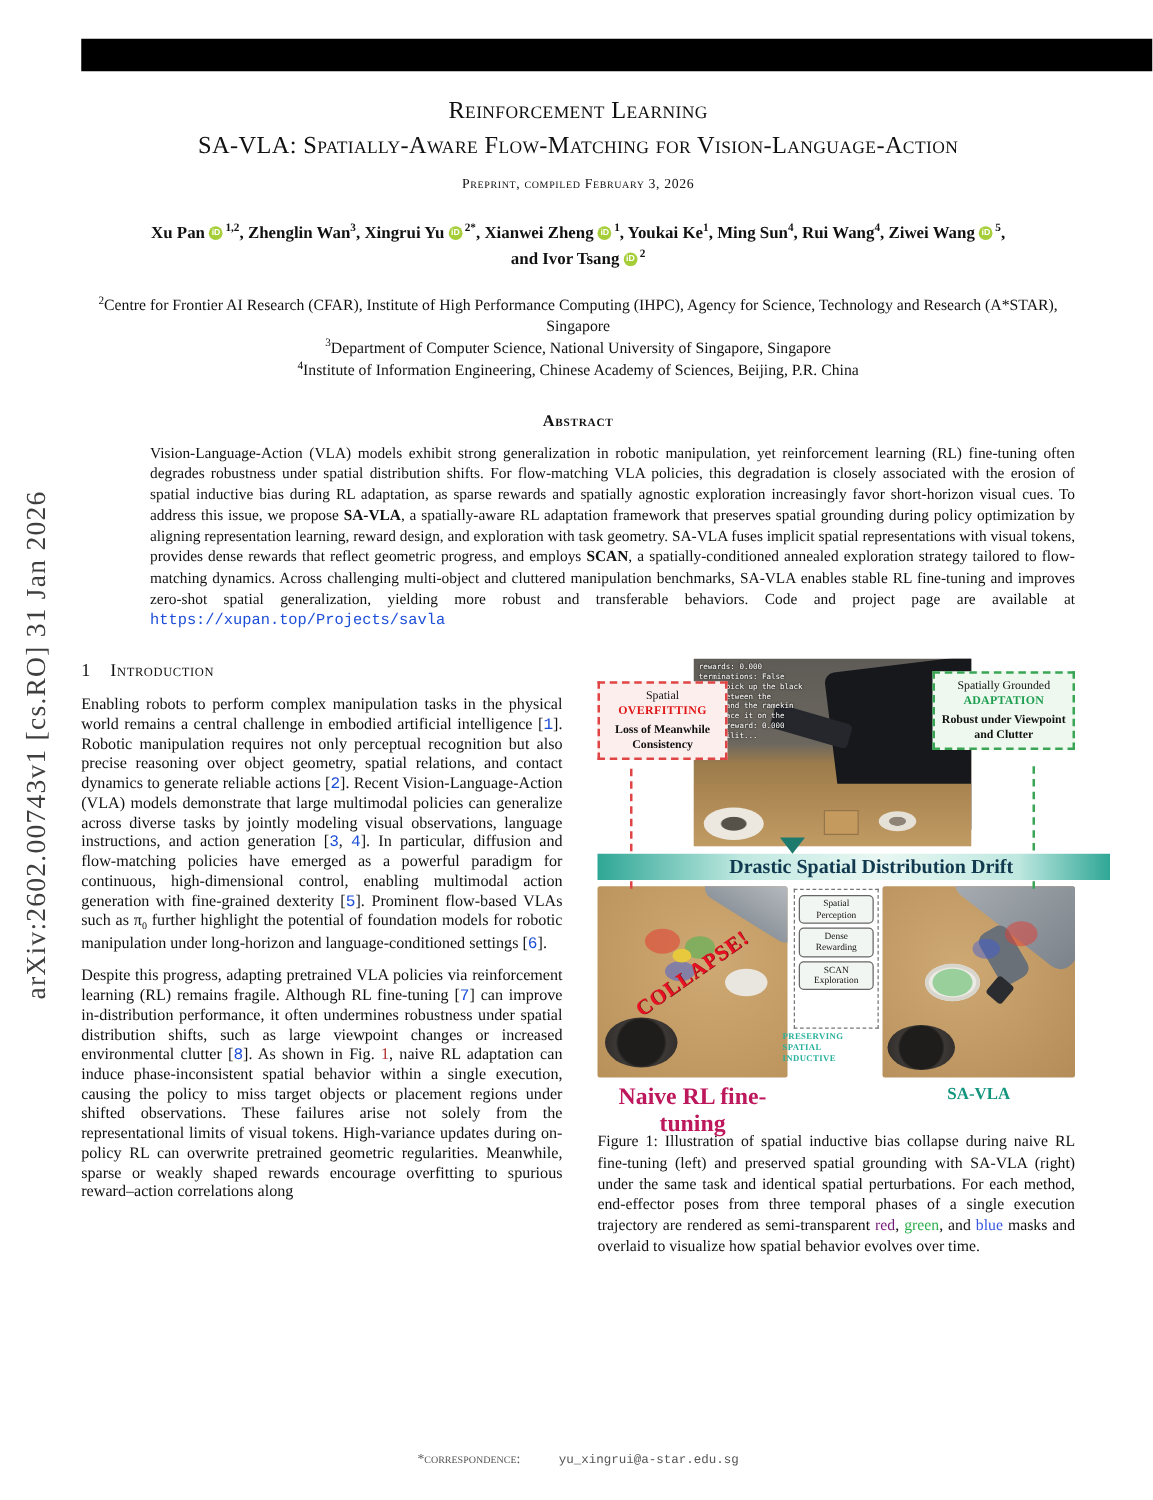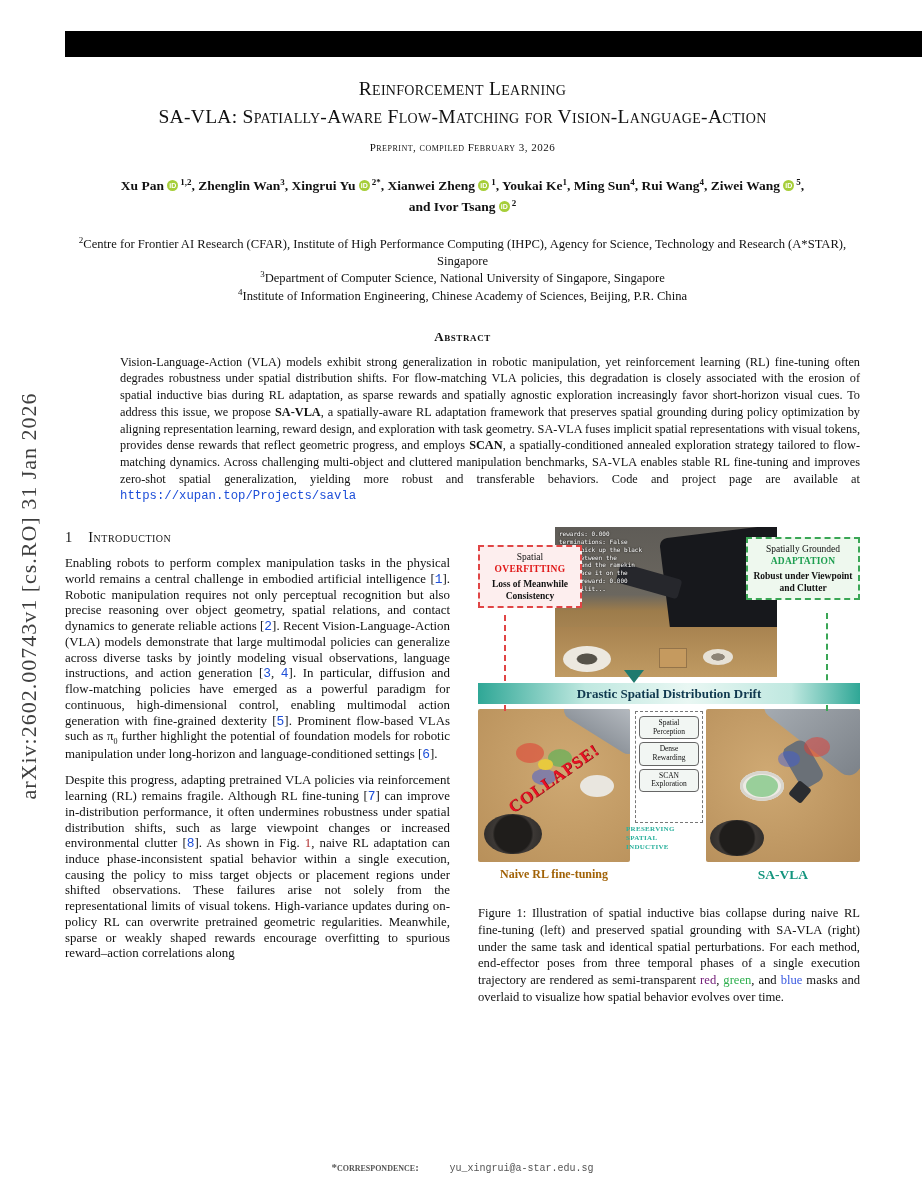--- a/index.html
+++ b/index.html
@@ -66,21 +66,21 @@
   .co-l2.green{color:#1d9e50;font-weight:bold;letter-spacing:.2px;}
   .co-l3{font-weight:bold;margin-top:2px;}
   .connector{position:absolute;width:0;z-index:1;}
   .connector-red{left:26px;top:88px;height:96px;border-left:2px dashed #e04545;}
   .connector-green{right:32px;top:86px;height:98px;border-right:2px dashed #3aa655;}
   .down-arrow{position:absolute;left:146px;top:143px;width:0;height:0;z-index:3;
     border-left:10px solid transparent;border-right:10px solid transparent;border-top:13px solid #1f7a6e;}
   .banner{position:absolute;left:0;top:156px;width:382px;height:21px;z-index:2;
     background:linear-gradient(90deg,#2fa796,#bfe8e0 28%,#e9f7f3 55%,#bfe8e0 82%,#2fa796);
     display:flex;align-items:center;justify-content:center;
-    font-weight:bold;font-size:13px;color:#10394f;}
+    font-weight:bold;font-size:16px;color:#10394f;padding-left:28px;}
   .fig-bottom{position:absolute;left:0;top:182px;width:382px;height:153px;}
   .photo{position:absolute;top:0;height:153px;overflow:hidden;border-radius:2px;}
   .photo-left{left:0;width:152px;background:radial-gradient(circle at 60% 40%,#cfa973,#b8905a);}
   .photo-right{right:0;width:154px;background:radial-gradient(circle at 40% 42%,#cfa973,#b48c58);}
   .pan{position:absolute;left:6px;bottom:8px;width:58px;height:40px;border-radius:50%;
     background:radial-gradient(circle,#1f1d1b 0 52%,#3c3835 58%,#2a2826 100%);}
   .arm-left{position:absolute;right:-20px;top:-16px;width:84px;height:46px;border-radius:10px;
     background:linear-gradient(#b9bec4,#8f959c);transform:rotate(32deg);}
   .ov{border-radius:50%;position:absolute;}
   .ov-red{left:38px;top:34px;width:28px;height:20px;background:rgba(226,60,50,.55);}
@@ -104,31 +104,31 @@
   .gripper{position:absolute;right:52px;top:74px;width:16px;height:18px;background:#2a2c30;
     transform:rotate(40deg);border-radius:3px;}
   .plate-r{position:absolute;left:34px;top:62px;width:44px;height:30px;background:#eceae4;
     border-radius:50%;box-shadow:inset 0 0 0 3px #d8d5cd;}
   .ov-green-r{left:40px;top:66px;width:32px;height:22px;background:rgba(70,180,80,.5);}
   .ov-red-r{right:30px;top:28px;width:26px;height:20px;background:rgba(226,60,50,.5);}
   .ov-blue-r{left:72px;top:42px;width:22px;height:16px;background:rgba(60,90,220,.45);}
   .pan-r{position:absolute;left:4px;bottom:6px;width:54px;height:36px;border-radius:50%;
     background:radial-gradient(circle,#1f1d1b 0 52%,#3c3835 58%,#2a2826 100%);}
   .fig-labels{position:absolute;left:0;top:340px;width:382px;height:20px;}
-  .lbl-naive{position:absolute;left:0;width:152px;text-align:center;color:#a16207;
-    font-weight:bold;font-size:12px;}
+  .lbl-naive{position:absolute;left:0;width:152px;text-align:center;color:#be185d;
+    font-weight:bold;font-size:19px;}
   .lbl-savla{position:absolute;right:0;width:154px;text-align:center;color:#14957e;
     font-weight:bold;font-size:13.5px;}
   .caption{margin-top:16px;text-align:justify;font-size:12.6px;line-height:1.33;}
   .c-red{color:#701a75;}
   .c-green{color:#2eaf4e;}
   .c-blue{color:#3858e0;}
   .footer{position:absolute;left:65px;width:795px;bottom:26px;text-align:center;
     font-size:11px;color:#555;}
-  .corr-label{font-weight:bold;font-variant:small-caps;}
+  .corr-label{font-weight:normal;font-variant:small-caps;}
   .corr-email{font-family:Liberation Mono, monospace;font-size:10px;color:#555;cursor:pointer;margin-left:28px;}
 </style>
 </head>
 <body>
 
 <div class="black-bar"></div>
 <div class="arxiv-stamp">arXiv:2602.00743v1  [cs.RO]  31 Jan 2026</div>
 
 <div class="content">
 

